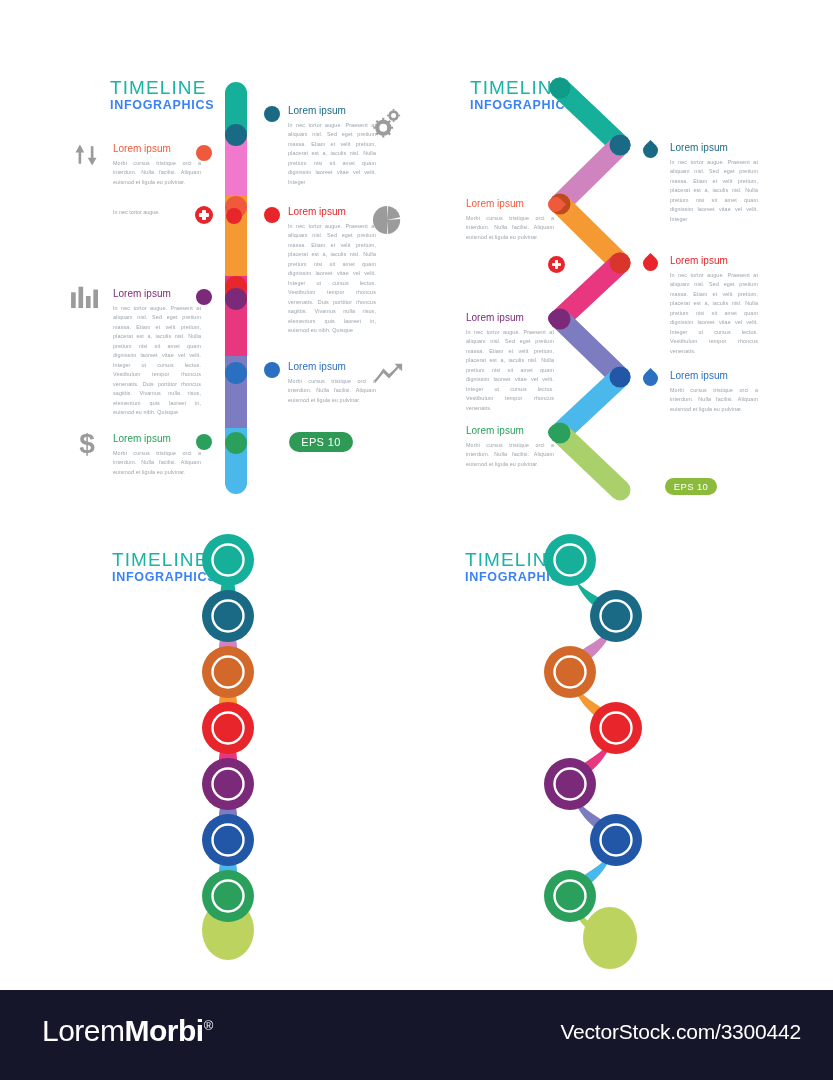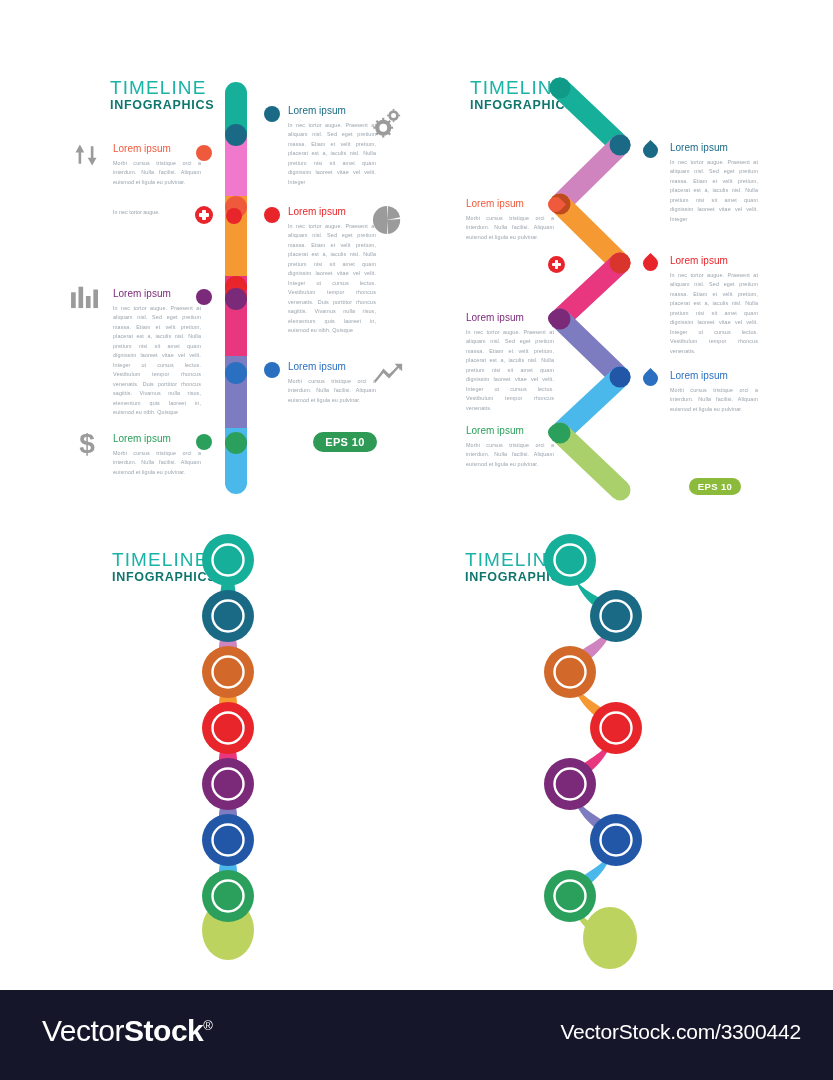--- a/index.html
+++ b/index.html
@@ -19,21 +19,21 @@
   #quad-br { left: 420px; top: 520px; width: 413px; height: 470px; }
 
   
   .tl-head { position:absolute; line-height:1; }
   .tl-head .t1 {
     display:block; font-size: 19px; letter-spacing: 1.1px;
     color: #1ab3a6; font-weight: 400;
   }
   .tl-head .t2 {
     display:block; font-size: 12.5px; letter-spacing: 0.7px;
-    color: #0f766e; font-weight: 700; margin-top: 2px;
+    color: #3b82f6; font-weight: 700; margin-top: 2px;
   }
 
   
   .lorem-title { font-size: 10px; font-weight: 400; line-height: 1.1; }
   .lorem-body {
     font-size: 5.4px; line-height: 1.75; color: #9aa4ad;
     text-align: justify; margin-top: 5px; letter-spacing: .1px;
   }
   .tiny-note { font-size: 5.4px; color:#9aa4ad; line-height:1.7; }
 
@@ -53,21 +53,21 @@
   }
   .plus-badge:after {
     content:""; position:absolute; background:#fff;
     width: 20%; height: 58%; border-radius:1px;
   }
 
   
   .eps {
     position:absolute; border-radius: 999px;
     display:flex; align-items:center; justify-content:center;
-    color:#fff; font-weight:700; letter-spacing:.4px;margin-left:24px;
+    color:#fff; font-weight:400; letter-spacing:.4px;
   }
 
   
   .bar-wrap { position:absolute; width: 22px; border-radius: 11px; overflow:hidden; }
   .bar-seg { width:100%; }
 
   
   .ico { position:absolute; color:#9b9b9b; }
   .ico svg { display:block; width:100%; height:100%; fill:#9b9b9b; }
 
@@ -364,17 +364,17 @@
       <circle cx="150" cy="264" r="15.5" fill="none" stroke="#fff" stroke-width="2.4"></circle>
       <circle cx="196" cy="320" r="26" fill="#2256a6"></circle>
       <circle cx="196" cy="320" r="15.5" fill="none" stroke="#fff" stroke-width="2.4"></circle>
       <circle cx="150" cy="376" r="26" fill="#2ba05c"></circle>
       <circle cx="150" cy="376" r="15.5" fill="none" stroke="#fff" stroke-width="2.4"></circle>
     </svg>
 
   </div>
 
   <div id="footer">
-    <div class="vs-logo"><span class="lite">Vector</span><span class="bold">Stock</span><span class="reg">®</span></div>
+    <div class="vs-logo"><span class="lite">Lorem</span><span class="bold">Morbi</span><span class="reg">®</span></div>
     <div class="vs-url">VectorStock.com/3300442</div>
   </div>
 
 </div>
 
 </body></html>

